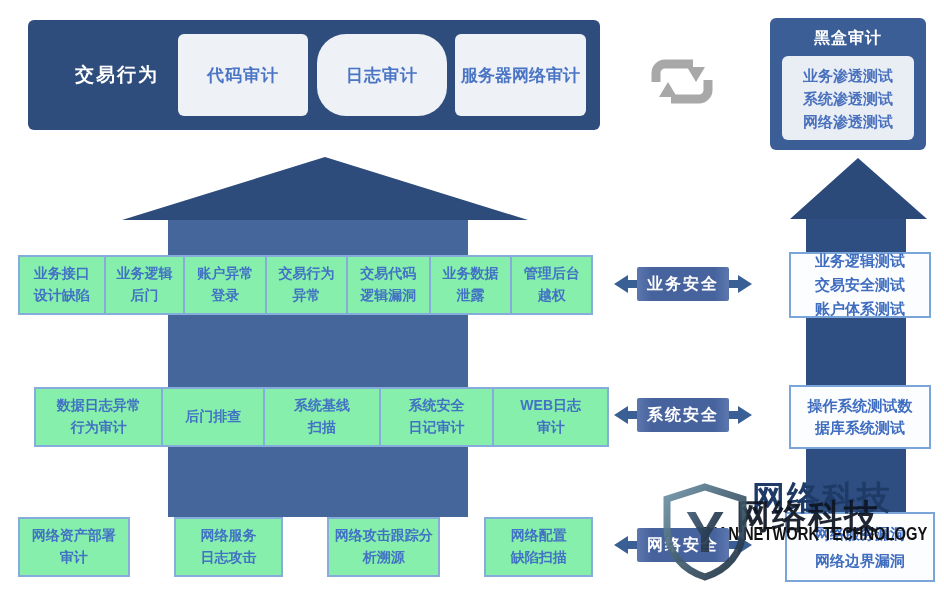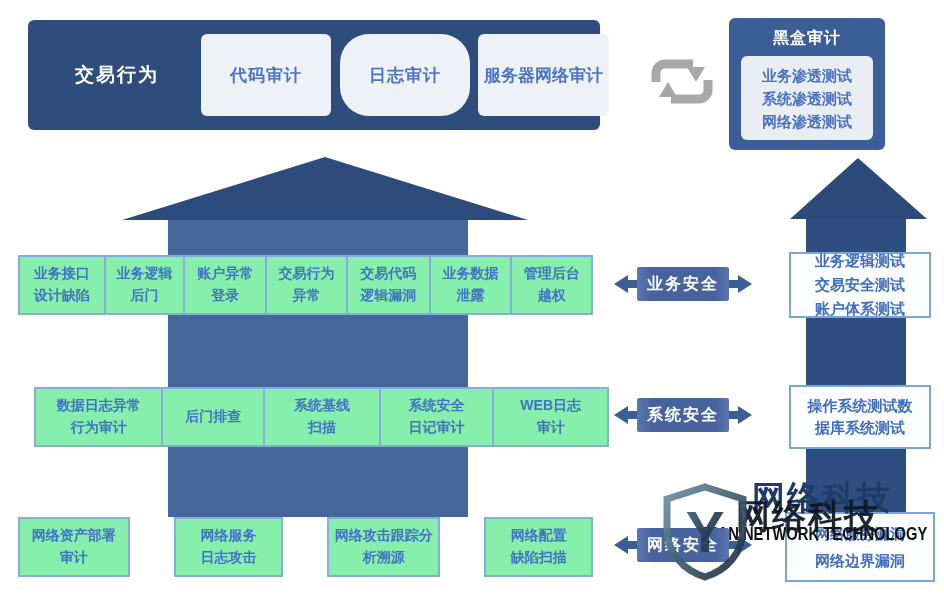--- a/index.html
+++ b/index.html
@@ -4,28 +4,28 @@
 <style>
   html,body{margin:0;padding:0;background:#fff;}
   body{font-family:"Liberation Sans","DejaVu Sans",sans-serif;}
   #stage{position:relative;width:944px;height:594px;background:#fff;overflow:hidden;}
   .abs{position:absolute;}
   
   #bg-shapes{position:absolute;left:0;top:0;z-index:1;pointer-events:none;}
   
   .banner{left:28px;top:20px;width:572px;height:110px;background:#2e4d7d;border-radius:6px;z-index:2;}
   .banner-title{position:absolute;left:28px;top:0;width:122px;height:100%;display:flex;align-items:center;justify-content:center;color:#fff;font-size:19px;font-weight:700;letter-spacing:2px;}
-  .light-box{position:absolute;top:14px;height:82px;background:#eef1f6;border-radius:6px;display:flex;align-items:center;justify-content:center;color:#4a74c4;font-size:17px;font-weight:600;letter-spacing:1px;margin-left:23px;}
+  .light-box{position:absolute;top:14px;height:82px;background:#eef1f6;border-radius:6px;display:flex;align-items:center;justify-content:center;color:#4a74c4;font-size:17px;font-weight:600;letter-spacing:1px;}
   .lb1{left:150px;width:130px;}
   .lb2{left:289px;width:130px;border-radius:29px;}
   .lb3{left:427px;width:131px;letter-spacing:0;}
   
   .sync{left:645px;top:54px;width:74px;height:56px;z-index:2;}
   
-  .blackbox{left:729px;top:18px;width:156px;height:132px;background:#3c5e97;border-radius:6px;z-index:2;}
+  .blackbox{left:770px;top:18px;width:156px;height:132px;background:#3c5e97;border-radius:6px;z-index:2;}
   .blackbox-title{position:absolute;top:10px;left:0;width:100%;text-align:center;color:#fff;font-size:16px;font-weight:700;letter-spacing:1px;}
   .blackbox-inner{position:absolute;left:12px;top:38px;width:132px;height:84px;background:#e9eef5;border-radius:6px;display:flex;align-items:center;justify-content:center;text-align:center;color:#4a71bd;font-size:15px;font-weight:600;line-height:23px;white-space:pre-line;}
   
   .grid-row{position:absolute;left:18px;width:575px;height:60px;display:flex;z-index:2;}
   .row1{top:255px;}
   .row2{top:387px;padding-left:16px;}
   .row3{top:517px;gap:46px;}
   .cell{border:2px solid #85acdb;margin-left:-2px;background:#86efac;display:flex;align-items:center;justify-content:center;text-align:center;white-space:pre-line;color:#4272c4;font-size:14px;font-weight:600;line-height:1.55;}
   .cell:first-child{margin-left:0;}
   

